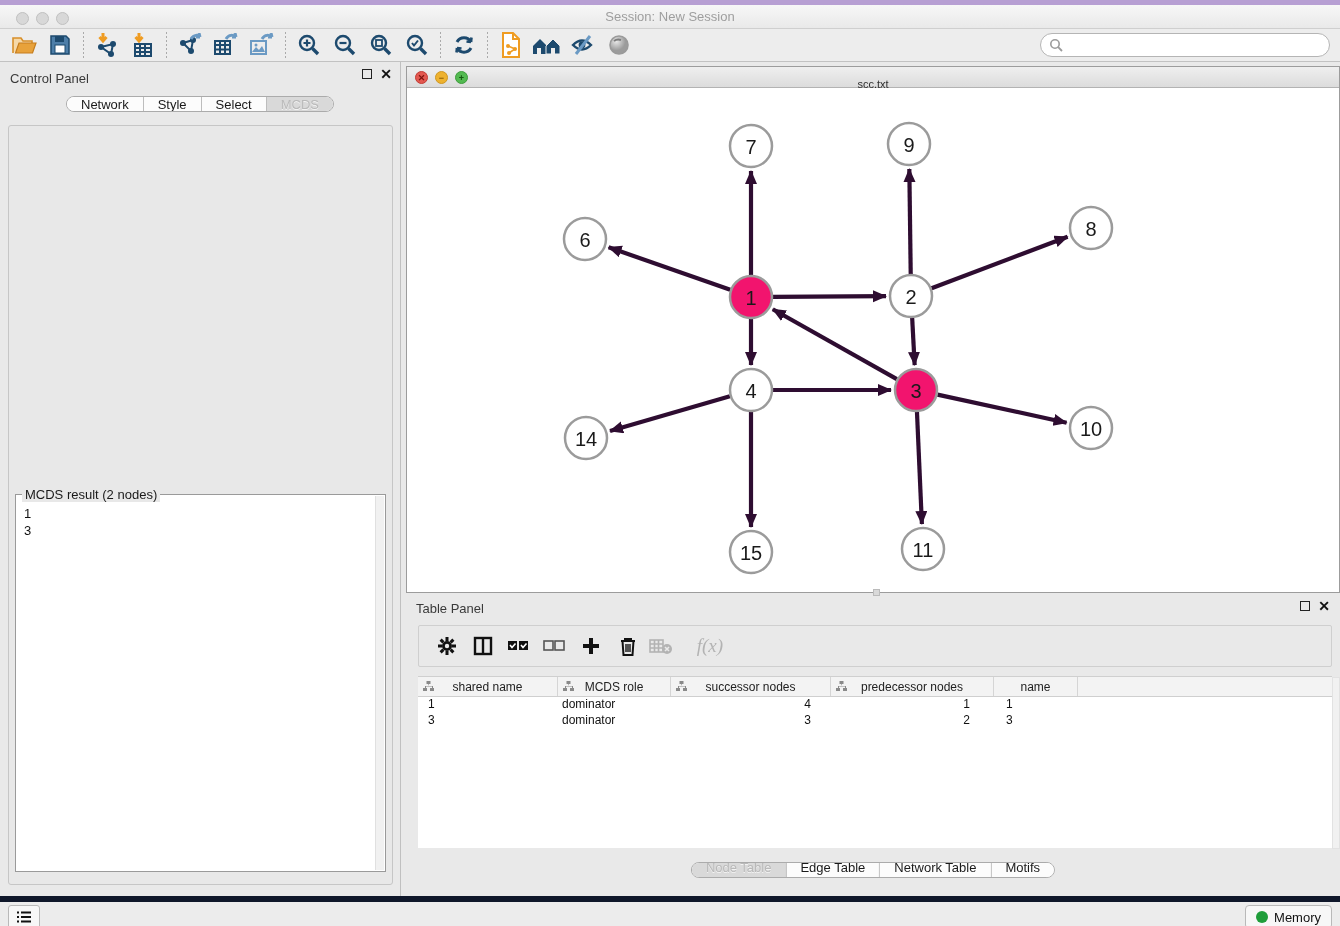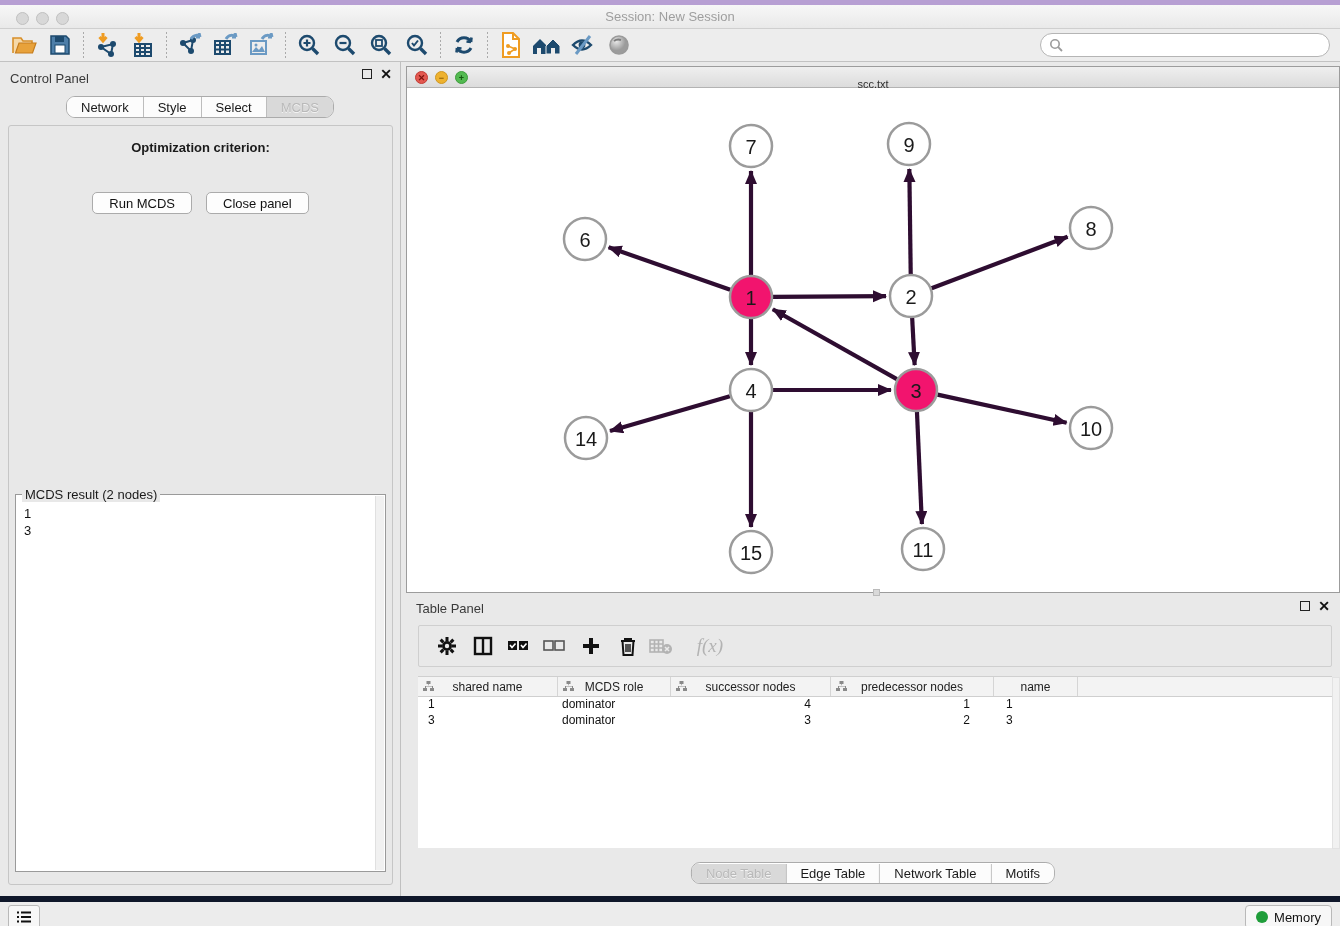--- a/index.html
+++ b/index.html
@@ -31,21 +31,21 @@
 
   
   #control-panel { left:0; top:62px; width:401px; height:834px; background:#e9e9e9;
     border-right:1px solid #c0c0c0; }
   .panel-head { position:absolute; left:10px; top:9px; font-size:13px; color:#3a3a3a; }
   .panel-ctrls { position:absolute; right:8px; top:7px; display:flex; gap:8px; align-items:center; }
   .float-box { width:10px; height:10px; border:1.5px solid #222; }
   .close-x { font-size:14px; font-weight:bold; color:#111; line-height:10px; }
 
   .seg-bar { display:flex; border:1px solid #ababab; border-radius:9px; overflow:hidden;
-    background:#fff; height:22px; }
+    background:#fff; height:16px; }
   .seg-tab { padding:2px 14px; font-size:13px; color:#1a1a1a; background:#fcfcfc;
     border-right:1px solid #bdbdbd; display:flex; align-items:center; white-space:nowrap; }
   .seg-tab:last-child { border-right:none; }
   .seg-disabled { background:#d9d9d9; color:#b9b9b9; text-shadow:0 1px 0 #f3f3f3; }
   #cp-tabs { position:absolute; left:50%; transform:translateX(-50%); top:34px; }
 
   #cp-inner { position:absolute; left:8px; top:63px; width:385px; height:760px;
     border:1px solid #c6c6c6; border-radius:3px; background:#e8e8e8; }
   #opt-label { position:absolute; left:0; right:0; top:14px; text-align:center;
     font-size:13px; font-weight:bold; color:#1a1a1a; }
@@ -278,25 +278,20 @@
     <span class="close-x">✕</span>
   </span>
   <div id="cp-tabs" class="seg-bar">
       <div class="seg-tab">Network</div>
       <div class="seg-tab">Style</div>
       <div class="seg-tab">Select</div>
       <div class="seg-tab seg-disabled">MCDS</div>
     </div>
 
   <div id="cp-inner">
-    <div id="opt-label">Optimization criterion:</div>
-    <div id="cp-buttons">
-      <button class="btn">Run MCDS</button>
-      <button class="btn">Close panel</button>
-    </div>
     <div id="mcds-result">
       <span id="mcds-legend">MCDS result (2 nodes)</span>
       <pre id="mcds-lines">1
 3</pre>
       <div id="mcds-scroll"></div>
     </div>
   </div>
 </div>
 
 <div id="net-window" class="abs">

